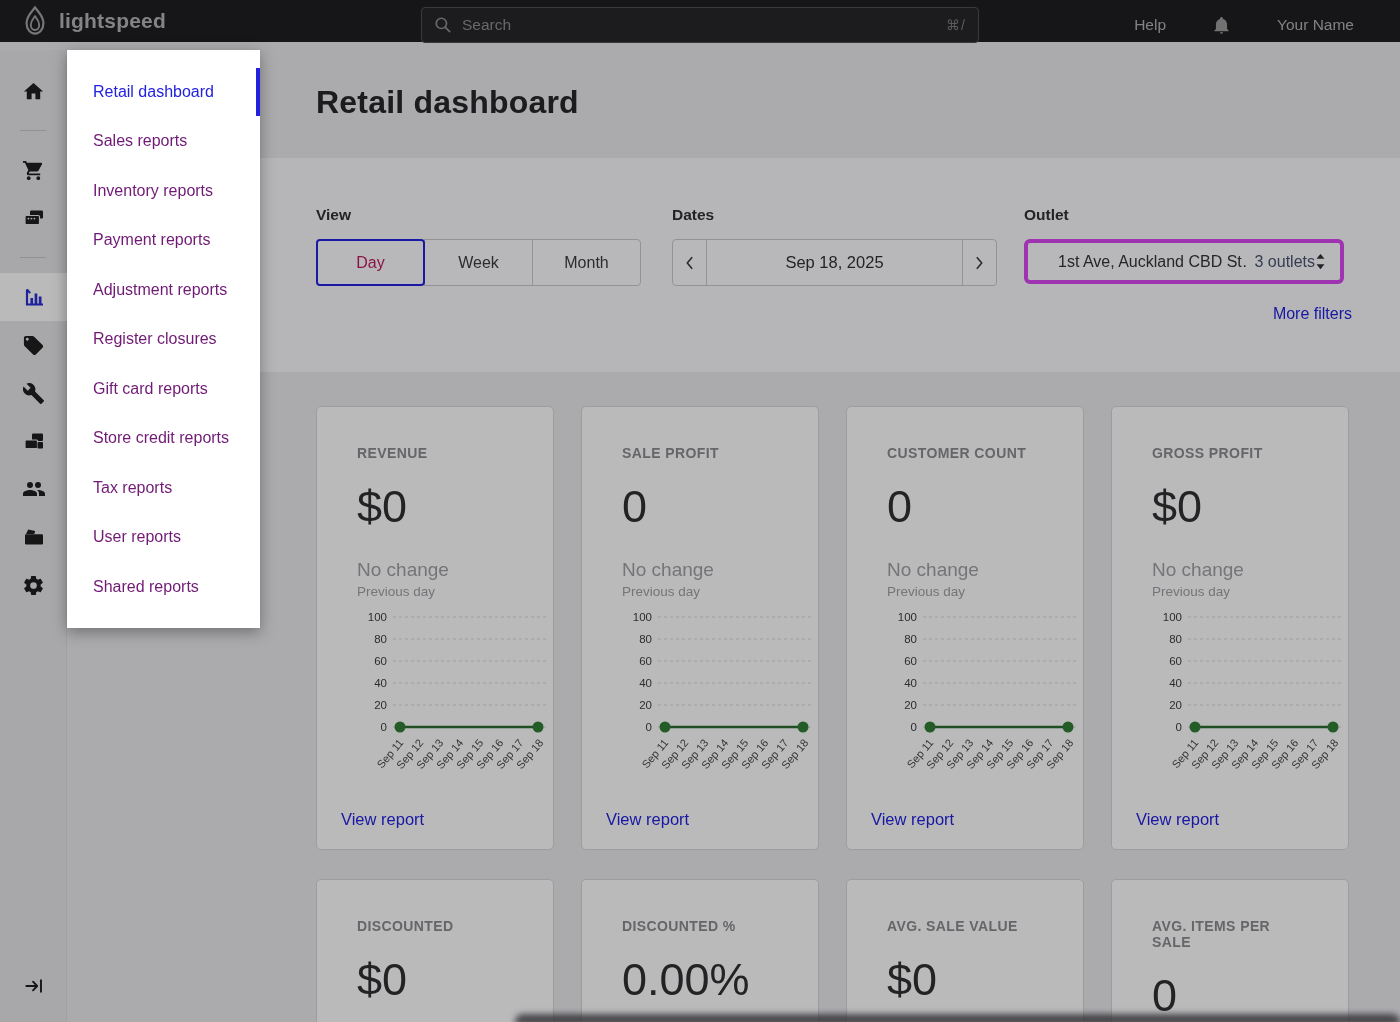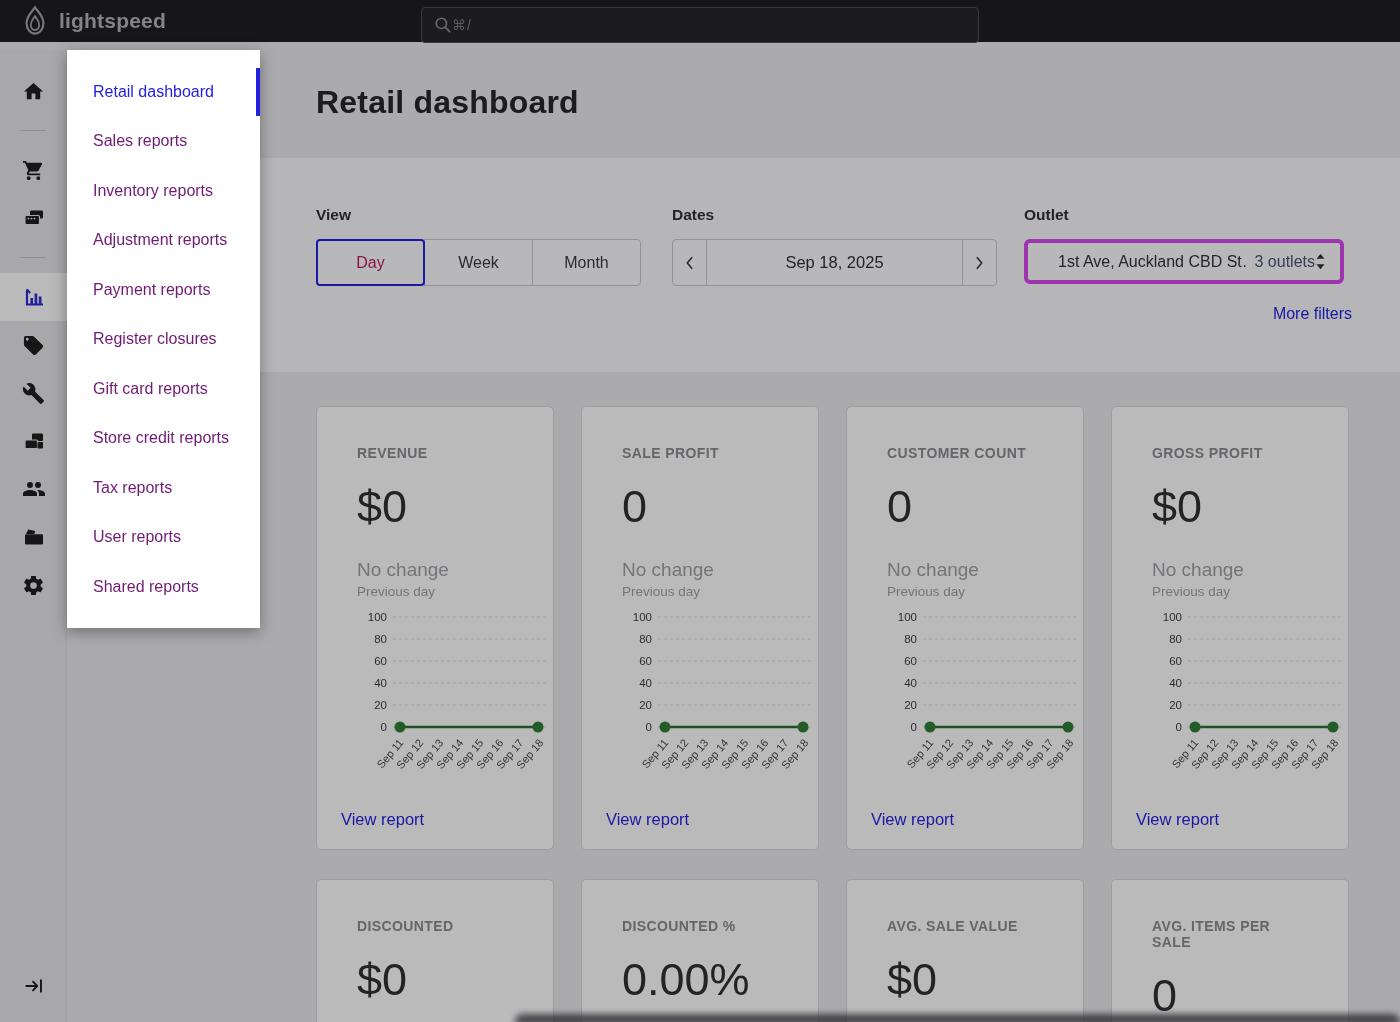--- a/index.html
+++ b/index.html
@@ -110,21 +110,31 @@
         <path d="M16 2.5 C12.5 7.5 7 11.5 7 19.5 C7 25.5 11 30.5 16 30.5 C21 30.5 25 25.5 25 19.5 C25 11.5 19.5 7.5 16 2.5 Z" fill="none" stroke="#a2a2a2" stroke-width="2.3"></path>
         <path d="M16 12 C14 14.8 11.5 17 11.5 21.2 C11.5 24.4 13.5 26.6 16 26.6 C18.5 26.6 20.5 24.4 20.5 21.2 C20.5 17 18 14.8 16 12 Z" fill="none" stroke="#a2a2a2" stroke-width="2"></path>
       </svg>
       <span class="brand-text">lightspeed</span>
     </div>
     <div class="searchbox">
       <svg width="18" height="18" viewBox="0 0 20 20">
         <circle cx="8.2" cy="8.2" r="5.7" fill="none" stroke="#8e8e90" stroke-width="1.9"></circle>
         <line x1="12.6" y1="12.6" x2="17.4" y2="17.4" stroke="#8e8e90" stroke-width="1.9" stroke-linecap="round"></line>
       </svg>
+      <input type="text" placeholder="Search" style="">
       <span class="search-shortcut">⌘/</span>
+    </div>
+    <div class="topbar-right">
+      <span class="topbar-link">Help</span>
+      <span style="display:flex;">
+        <svg width="19" height="20" viewBox="0 0 24 24">
+          <path fill="#9c9c9c" d="M21,19V20H3V19L5,17V11C5,7.9 7.03,5.17 10,4.29C10,4.19 10,4.1 10,4A2,2 0 0,1 12,2A2,2 0 0,1 14,4C14,4.1 14,4.19 14,4.29C16.97,5.17 19,7.9 19,11V17L21,19M14,21A2,2 0 0,1 12,23A2,2 0 0,1 10,21"></path>
+        </svg>
+      </span>
+      <span class="topbar-link">Your Name</span>
     </div>
   </header>
 
   <nav class="sidebar">
     <div class="side-item">
       <svg width="23" height="23" viewBox="0 0 24 24">
         <path fill="#1c1c1c" d="M10,20V14H14V20H19V12H22L12,3L2,12H5V20H10Z"></path>
       </svg>
     </div>
     <div class="side-divider"></div>
@@ -401,22 +411,22 @@
 
     <div class="bottom-shade"></div>
   </main>
 
   <div class="dim-overlay"></div>
 
   <nav class="flyout">
     <div class="flyout-item active">Retail dashboard</div>
     <div class="flyout-item">Sales reports</div>
     <div class="flyout-item">Inventory reports</div>
+    <div class="flyout-item">Payment reports</div>
     <div class="flyout-item">Adjustment reports</div>
-    <div class="flyout-item">Payment reports</div>
     <div class="flyout-item">Register closures</div>
     <div class="flyout-item">Gift card reports</div>
     <div class="flyout-item">Store credit reports</div>
     <div class="flyout-item">Tax reports</div>
     <div class="flyout-item">User reports</div>
     <div class="flyout-item">Shared reports</div>
     <div class="flyout-indicator"></div>
   </nav>
 
 </div>

